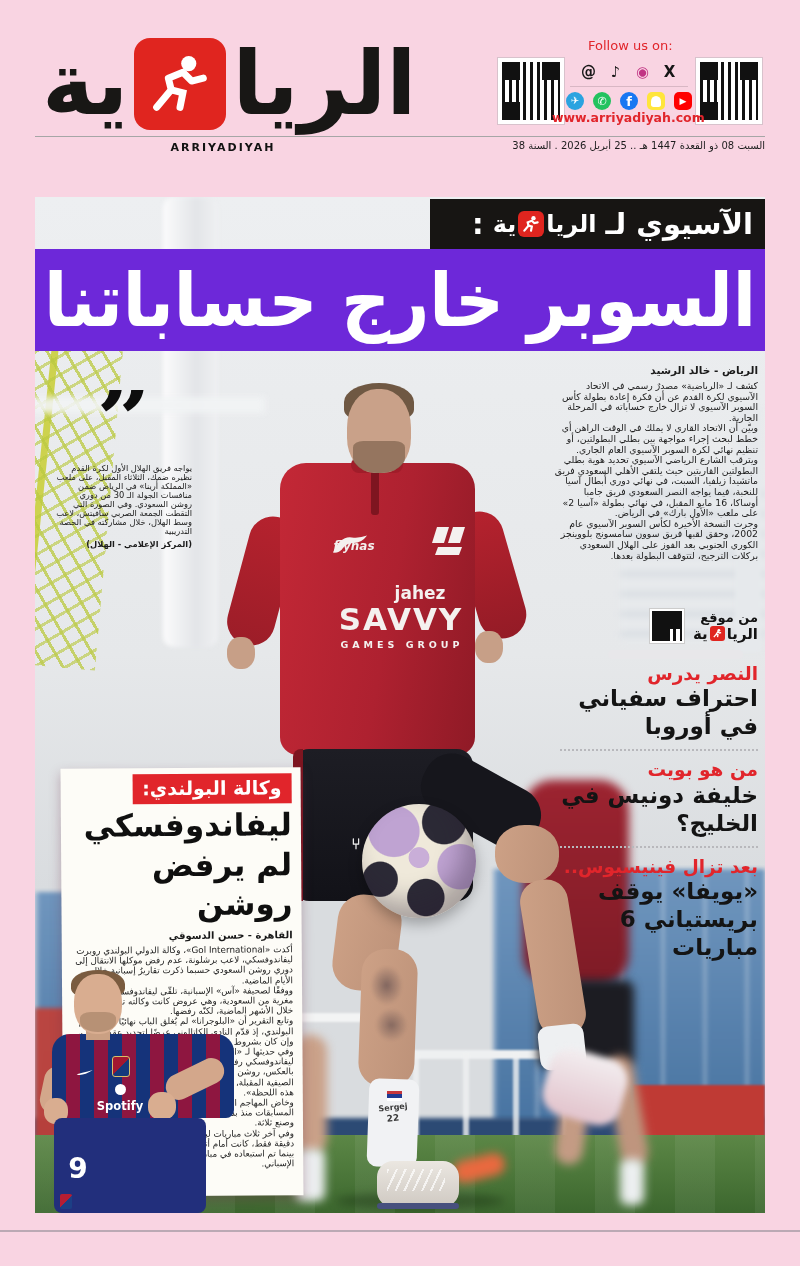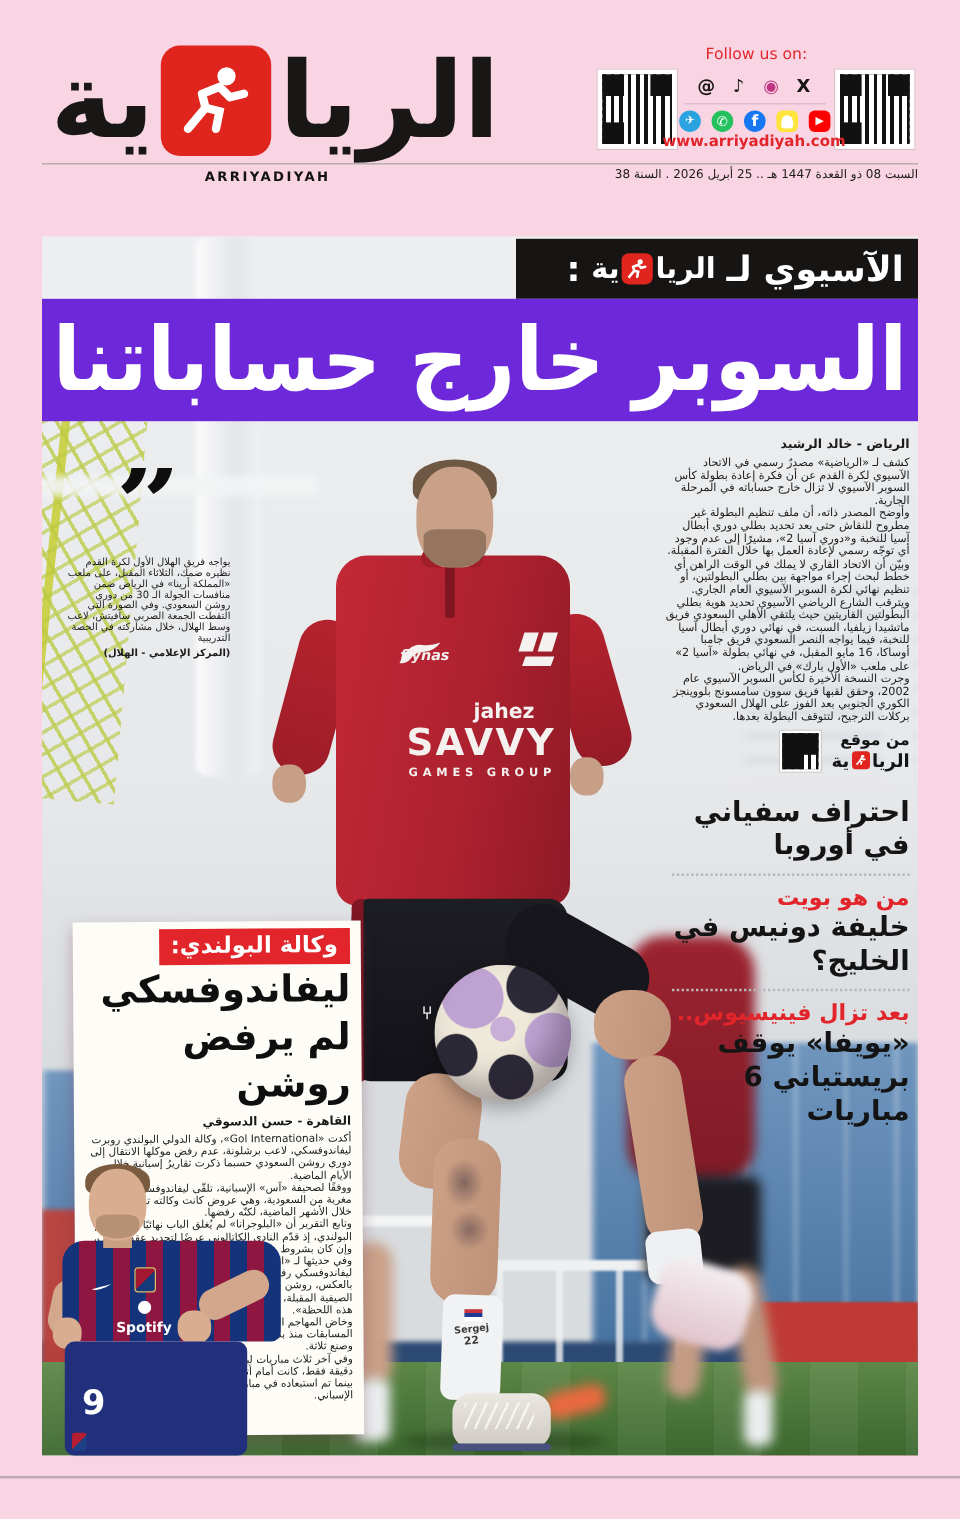--- a/index.html
+++ b/index.html
@@ -342,21 +342,20 @@
   <span class="kicker-text">:</span>
 </div>
 
 <div class="abs headline-bar">
   <span class="t">السوبر خارج حساباتنا</span>
 </div>
 
 <div class="abs lead-article">
   <div class="lead-byline">الرياض - خالد الرشيد</div>
   <p>كشف لـ «الرياضية» مصدرٌ رسمي في الاتحاد الآسيوي لكرة القدم عن أن فكرة إعادة بطولة كأس السوبر الآسيوي لا تزال خارج حساباته في المرحلة الجارية.</p>
-  <p>وأوضح المصدر ذاته، أن ملف تنظيم البطولة غير مطروح للنقاش حتى بعد تحديد بطلي دوري أبطال آسيا للنخبة و«دوري آسيا 2»، مشيرًا إلى عدم وجود أي توجّه رسمي لإعادة العمل بها خلال الفترة المقبلة.</p>
   <p>وبيّن أن الاتحاد القاري لا يملك في الوقت الراهن أي خطط لبحث إجراء مواجهة بين بطلي البطولتين، أو تنظيم نهائي لكرة السوبر الآسيوي العام الجاري.</p>
   <p>ويترقب الشارع الرياضي الآسيوي تحديد هوية بطلي البطولتين القاريتين حيث يلتقي الأهلي السعودي فريق ماتشيدا زيلفيا، السبت، في نهائي دوري أبطال آسيا للنخبة، فيما يواجه النصر السعودي فريق جامبا أوساكا، 16 مايو المقبل، في نهائي بطولة «آسيا 2» على ملعب «الأول بارك» في الرياض.</p>
   <p>وجرت النسخة الأخيرة لكأس السوبر الآسيوي عام 2002، وحقق لقبها فريق سوون سامسونج بلووينجز الكوري الجنوبي بعد الفوز على الهلال السعودي بركلات الترجيح، لتتوقف البطولة بعدها.</p>
 </div>
 
 <div class="abs qr-widget">
   <div class="qrw-text">
     <div class="qrw-line1">من موقع</div>
     <div class="qrw-logo">
       <span>الريا</span>
@@ -370,20 +369,21 @@
     </div>
   </div>
   <div class="qr-mini">
       <div class="qr-inner"></div>
     </div>
 </div>
 <div class="abs pill"></div>
 
 <div class="abs teasers">
   <div>
+    <div class="teaser-kicker">النصر يدرس</div>
     <div class="teaser-title">احتراف سفياني في أوروبا</div>
   </div>
   <div class="teaser-divider"></div>
   <div>
     <div class="teaser-kicker">من هو بويت</div>
     <div class="teaser-title">خليفة دونيس في الخليج؟</div>
   </div>
   <div class="teaser-divider"></div>
   <div>
     <div class="teaser-kicker">بعد تزال فينيسيوس..</div>

